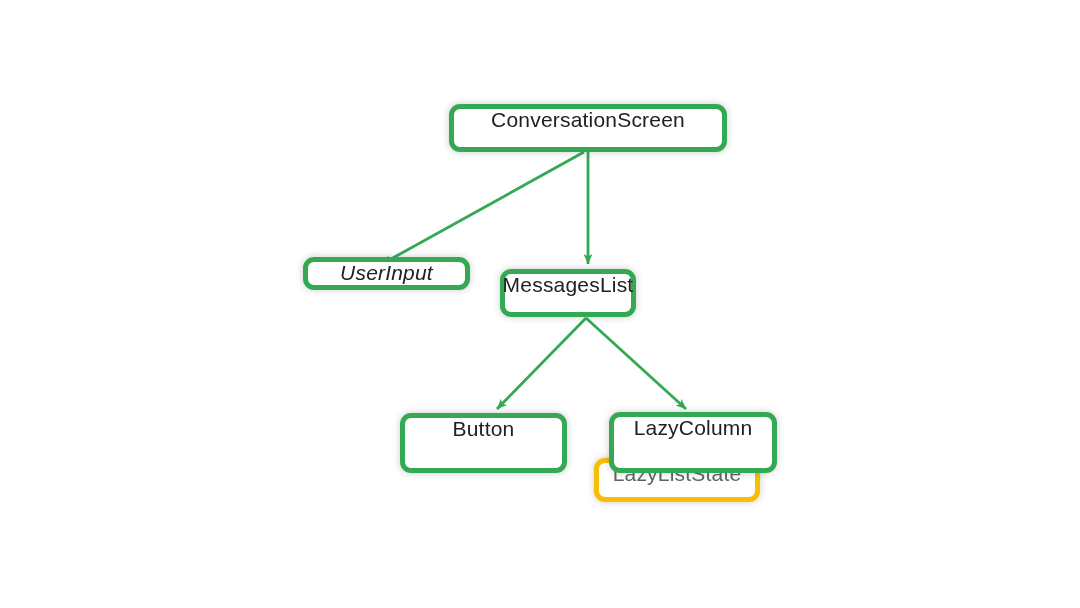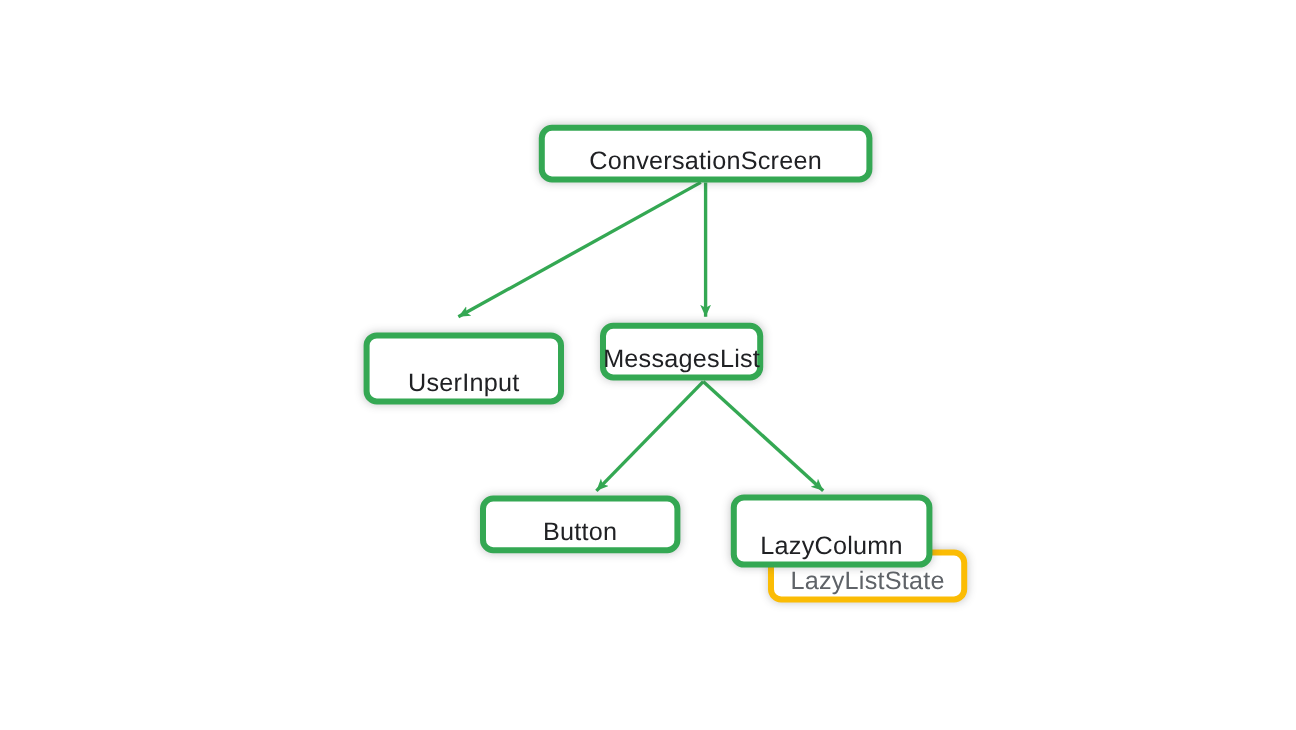--- a/index.html
+++ b/index.html
@@ -23,21 +23,21 @@
     height: 608px;
     pointer-events: none;
   }
   .node {
     position: absolute;
     box-sizing: border-box;
     background: #ffffff;
     border: 5px solid #34a853;
     border-radius: 11px;
     display: flex;
-    align-items: flex-end;
+    align-items: flex-start;
     justify-content: center;
     font-size: 21px;
     color: #202124;
     letter-spacing: 0.2px;
     box-shadow: 0 0 7px rgba(60,64,67,0.28);
   }
   .node.state {
     border-color: #fbbc04;
     color: #5f6368;
   }
@@ -61,33 +61,33 @@
     <line x1="584" y1="152" x2="382" y2="264" stroke="#34a853" stroke-width="2.8" marker-end="url(#arrowhead)"></line>
     <line x1="588" y1="152" x2="588" y2="264" stroke="#34a853" stroke-width="2.8" marker-end="url(#arrowhead)"></line>
     <line x1="586" y1="318" x2="497" y2="409" stroke="#34a853" stroke-width="2.8" marker-end="url(#arrowhead)"></line>
     <line x1="586" y1="318" x2="686" y2="409" stroke="#34a853" stroke-width="2.8" marker-end="url(#arrowhead)"></line>
   </svg>
 
   <div class="node" style="left:449px; top:104px; width:278px; height:48px;">
     <span>ConversationScreen</span>
   </div>
 
-  <div class="node" style="left:303px; top:277px; width:167px; height:60px;">
+  <div class="node" style="left:303px; top:257px; width:167px; height:33px;font-style:italic;">
     <span>UserInput</span>
   </div>
 
   <div class="node" style="left:500px; top:269px; width:136px; height:48px;">
     <span>MessagesList</span>
   </div>
 
-  <div class="node" style="left:400px; top:413px; width:167px; height:48px;">
+  <div class="node" style="left:400px; top:413px; width:167px; height:60px;">
     <span>Button</span>
   </div>
 
   <div class="node" style="left:609px; top:412px; width:168px; height:61px; z-index:2;">
     <span>LazyColumn</span>
   </div>
 
-  <div class="node state" style="left:640px; top:458px; width:166px; height:44px; z-index:1;">
+  <div class="node state" style="left:594px; top:458px; width:166px; height:44px; z-index:1;">
     <span>LazyListState</span>
   </div>
 
 </div>
 
 </body></html>

